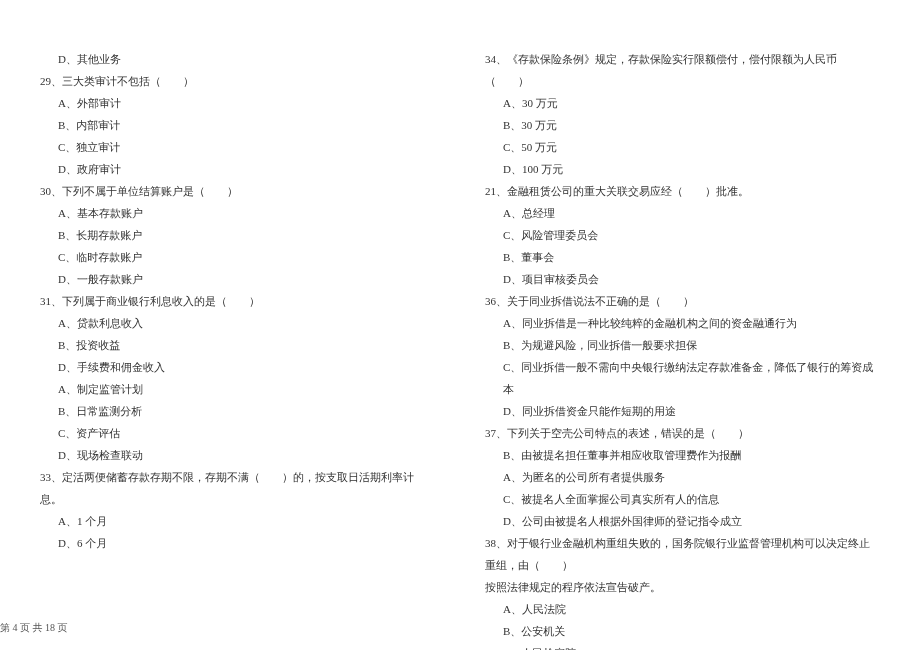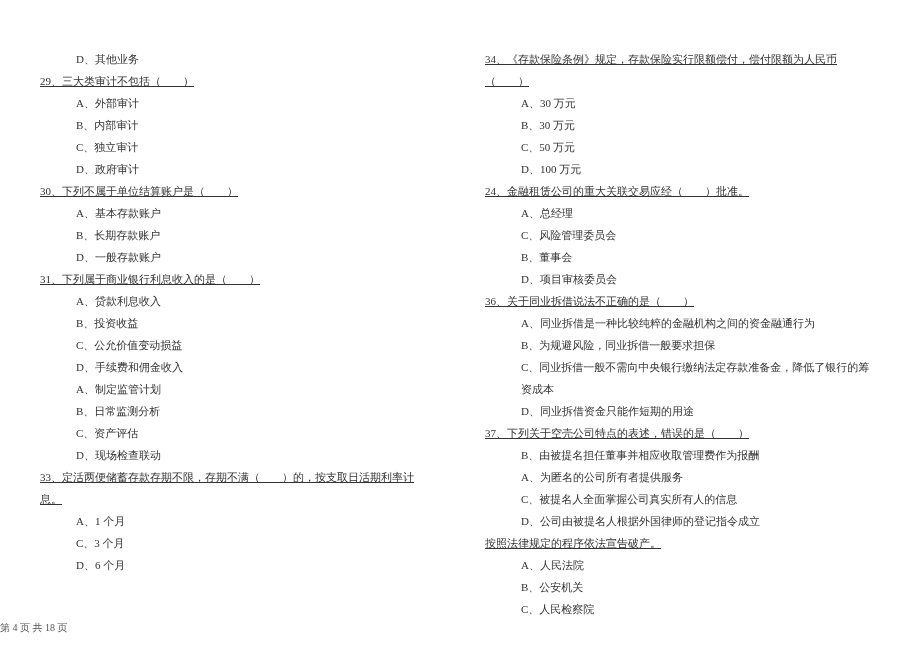--- a/index.html
+++ b/index.html
@@ -16,24 +16,23 @@
     .columns {
       display: flex;
       gap: 50px;
     }
     .col {
       flex: 1;
       line-height: 2.0;
     }
     .q-line {
       margin-left: 0;
-      text-decoration: underline;
     }
     .opt-line {
-      margin-left: 36px;
+      margin-left: 18px;
     }
     .footer {
       position: absolute;
       bottom: 15px;
       left: 0;
       width: 100%;
       text-align: left;
       font-size: 10px;
       color: #555;
     }
@@ -45,56 +44,56 @@
   <div class="col" id="col-left">
       <div class="opt-line">D、其他业务</div>
       <div class="q-line">29、三大类审计不包括（　　）</div>
       <div class="opt-line">A、外部审计</div>
       <div class="opt-line">B、内部审计</div>
       <div class="opt-line">C、独立审计</div>
       <div class="opt-line">D、政府审计</div>
       <div class="q-line">30、下列不属于单位结算账户是（　　）</div>
       <div class="opt-line">A、基本存款账户</div>
       <div class="opt-line">B、长期存款账户</div>
+      <div class="opt-line">C、临时存款账户</div>
       <div class="opt-line">D、一般存款账户</div>
       <div class="q-line">31、下列属于商业银行利息收入的是（　　）</div>
       <div class="opt-line">A、贷款利息收入</div>
       <div class="opt-line">B、投资收益</div>
-      <div class="opt-line">C、公允价值变动损益</div>
       <div class="opt-line">D、手续费和佣金收入</div>
       <div class="opt-line">A、制定监管计划</div>
       <div class="opt-line">B、日常监测分析</div>
       <div class="opt-line">C、资产评估</div>
       <div class="opt-line">D、现场检查联动</div>
       <div class="q-line">33、定活两便储蓄存款存期不限，存期不满（　　）的，按支取日活期利率计息。</div>
       <div class="opt-line">A、1 个月</div>
-      <div class="opt-line">C、3 个月</div>
       <div class="opt-line">D、6 个月</div>
     </div>
   <div class="col" id="col-right">
       <div class="q-line">34、《存款保险条例》规定，存款保险实行限额偿付，偿付限额为人民币（　　）</div>
       <div class="opt-line">A、30 万元</div>
       <div class="opt-line">B、30 万元</div>
       <div class="opt-line">C、50 万元</div>
       <div class="opt-line">D、100 万元</div>
-      <div class="q-line">24、金融租赁公司的重大关联交易应经（　　）批准。</div>
+      <div class="q-line">21、金融租赁公司的重大关联交易应经（　　）批准。</div>
       <div class="opt-line">A、总经理</div>
       <div class="opt-line">C、风险管理委员会</div>
       <div class="opt-line">B、董事会</div>
       <div class="opt-line">D、项目审核委员会</div>
       <div class="q-line">36、关于同业拆借说法不正确的是（　　）</div>
       <div class="opt-line">A、同业拆借是一种比较纯粹的金融机构之间的资金融通行为</div>
       <div class="opt-line">B、为规避风险，同业拆借一般要求担保</div>
       <div class="opt-line">C、同业拆借一般不需向中央银行缴纳法定存款准备金，降低了银行的筹资成本</div>
       <div class="opt-line">D、同业拆借资金只能作短期的用途</div>
       <div class="q-line">37、下列关于空壳公司特点的表述，错误的是（　　）</div>
       <div class="opt-line">B、由被提名担任董事并相应收取管理费作为报酬</div>
       <div class="opt-line">A、为匿名的公司所有者提供服务</div>
       <div class="opt-line">C、被提名人全面掌握公司真实所有人的信息</div>
       <div class="opt-line">D、公司由被提名人根据外国律师的登记指令成立</div>
+      <div class="q-line">38、对于银行业金融机构重组失败的，国务院银行业监督管理机构可以决定终止重组，由（　　）</div>
       <div class="q-line">按照法律规定的程序依法宣告破产。</div>
       <div class="opt-line">A、人民法院</div>
       <div class="opt-line">B、公安机关</div>
       <div class="opt-line">C、人民检察院</div>
     </div>
 </div>
 
 <div class="footer">第 4 页 共 18 页</div>
 
 </body></html>

